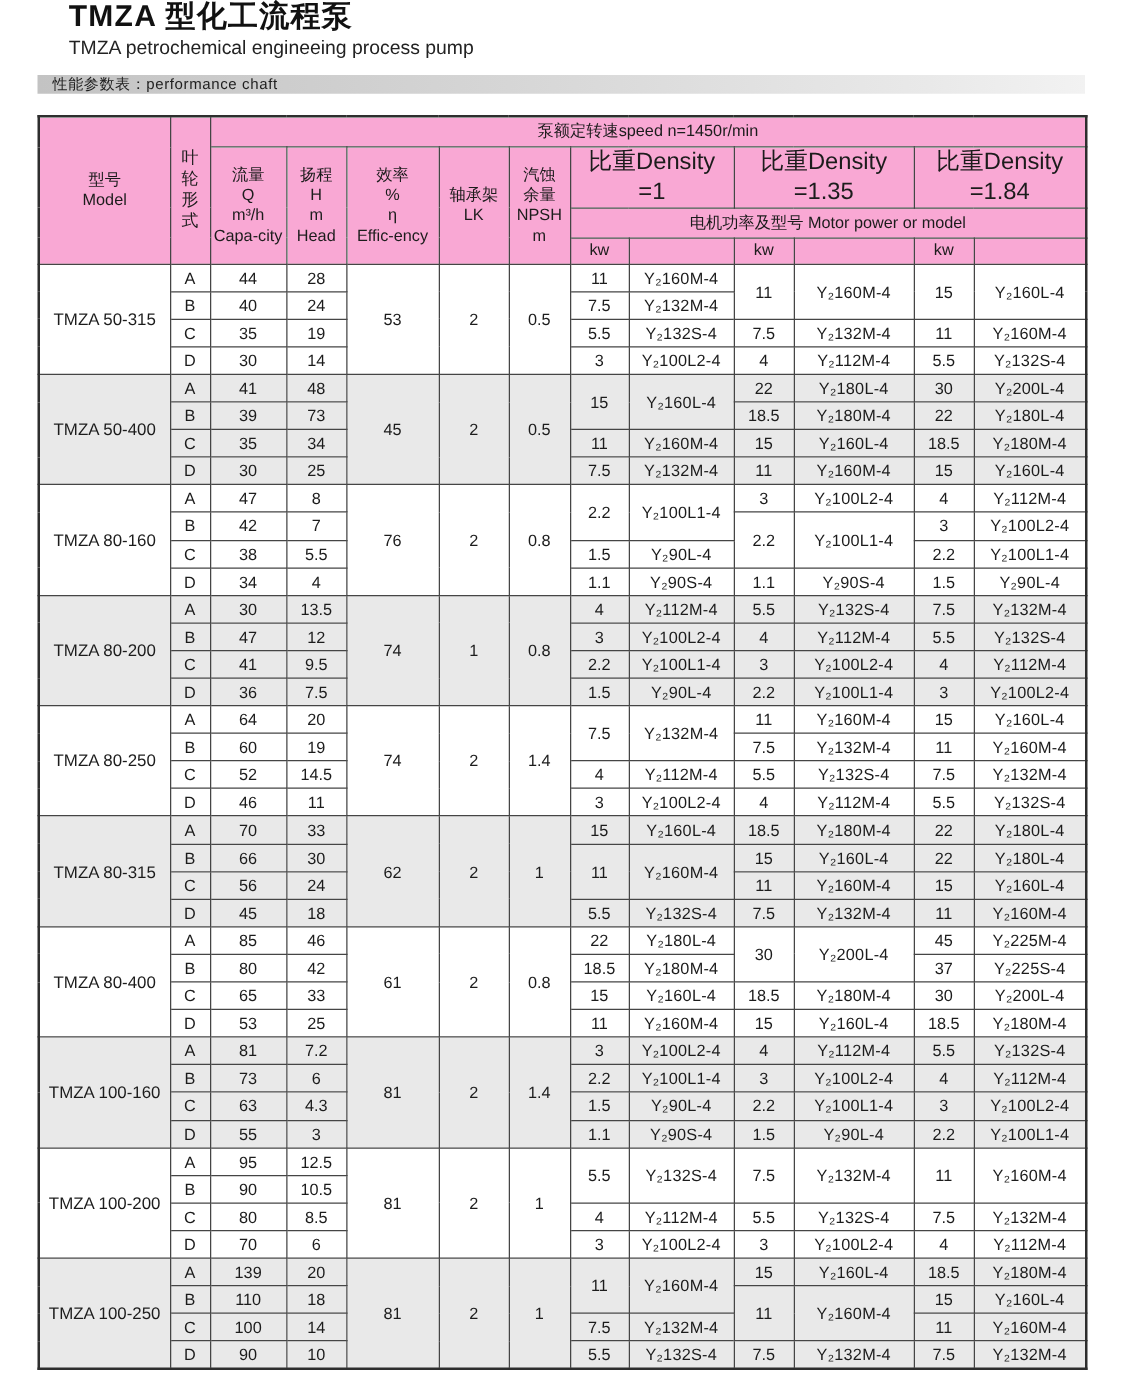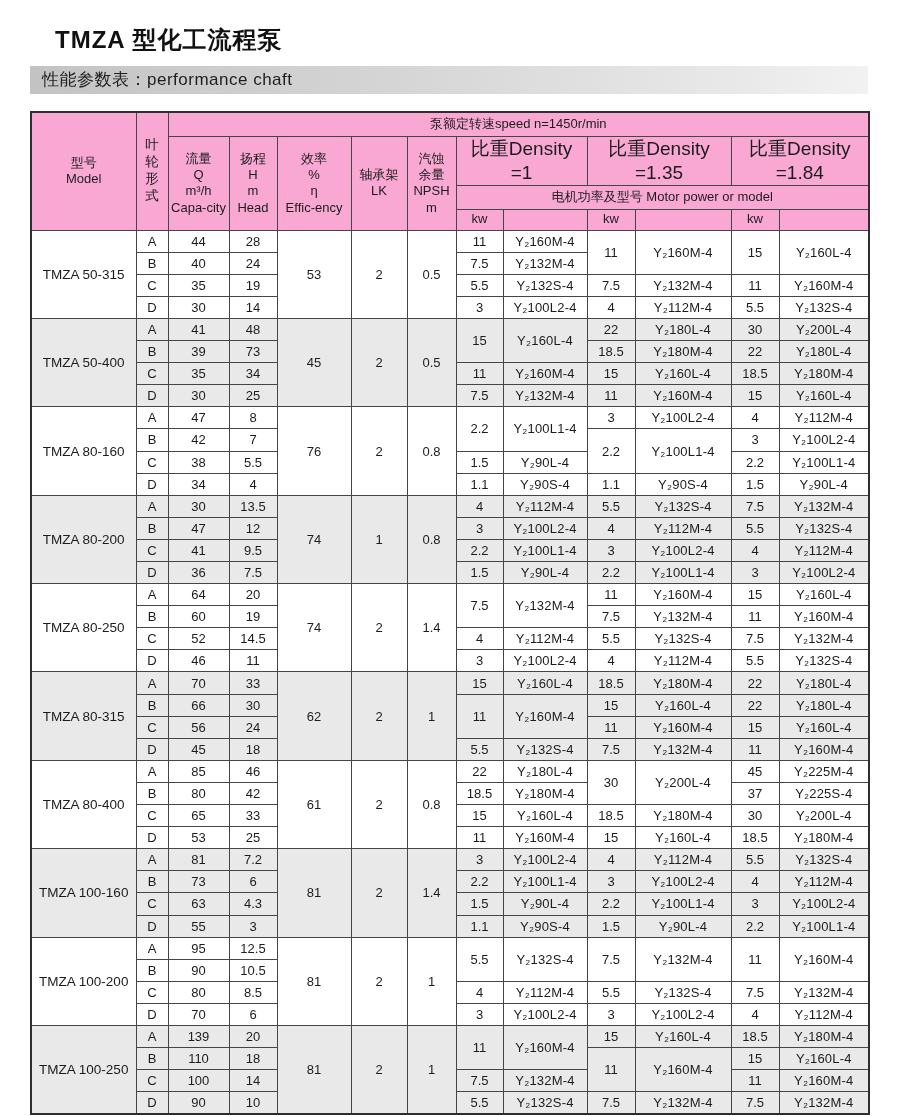--- a/index.html
+++ b/index.html
@@ -3,37 +3,37 @@
 <meta charset="utf-8">
 <style>
   * { box-sizing: border-box; margin: 0; padding: 0; }
   html, body { width: 900px; background: #ffffff; }
   body {
     font-family: "Liberation Sans", "DejaVu Sans", sans-serif;
     color: #1c1c1c;
     width: 900px; height: 1116px;
     overflow: hidden;
   }
-  .page { padding-top: 26px; }
+  .page { padding-top: 0; }
   .title-cn {
     margin-left: 55px;
     font-size: 24px; font-weight: bold; letter-spacing: 1px; color: #111;
     line-height: 1.15;
   }
   .title-en {
     margin-left: 55px; margin-top: 2px;
     font-size: 15.5px; color: #222;
   }
   .section-bar {
     margin: 12px 0 0 30px;
-    width: 838px; height: 28px;
+    width: 838px; height: 15px;
     background: linear-gradient(90deg, #c3c3c3 0%, #d6d6d6 45%, #e9e9e9 85%, #f2f2f2 100%);
     display: flex; align-items: center;
     padding-left: 12px;
-    font-size: 17px; color: #1e1e1e; letter-spacing: 0.5px;
+    font-size: 12px; color: #1e1e1e; letter-spacing: 0.5px;
   }
   table.perf {
     margin: 17px 0 0 30px;
     border-collapse: collapse;
     width: 838px;
     table-layout: fixed;
     font-size: 13px;
     color: #1c1c1c;
     border: 2px solid #2e2e2e;
   }
@@ -58,20 +58,21 @@
   tbody tr { height: 22.1px; }
   tbody tr.shade td { background: #e9e9e9; }
   td.c-model { font-size: 13.5px; margin-left: 12px; }
   td.c-motor { letter-spacing: 0.2px; }
 </style>
 </head>
 <body>
 
 <div class="page">
   <h1 class="title-cn">TMZA 型化工流程泵</h1>
+  <div class="title-en">TMZA petrochemical engineeing process pump</div>
 
   <div class="section-bar">
     <span>性能参数表：performance chaft</span>
   </div>
 
   <table class="perf">
     <colgroup>
       <col style="width:105px">
         <col style="width:32px">
         <col style="width:61px">

